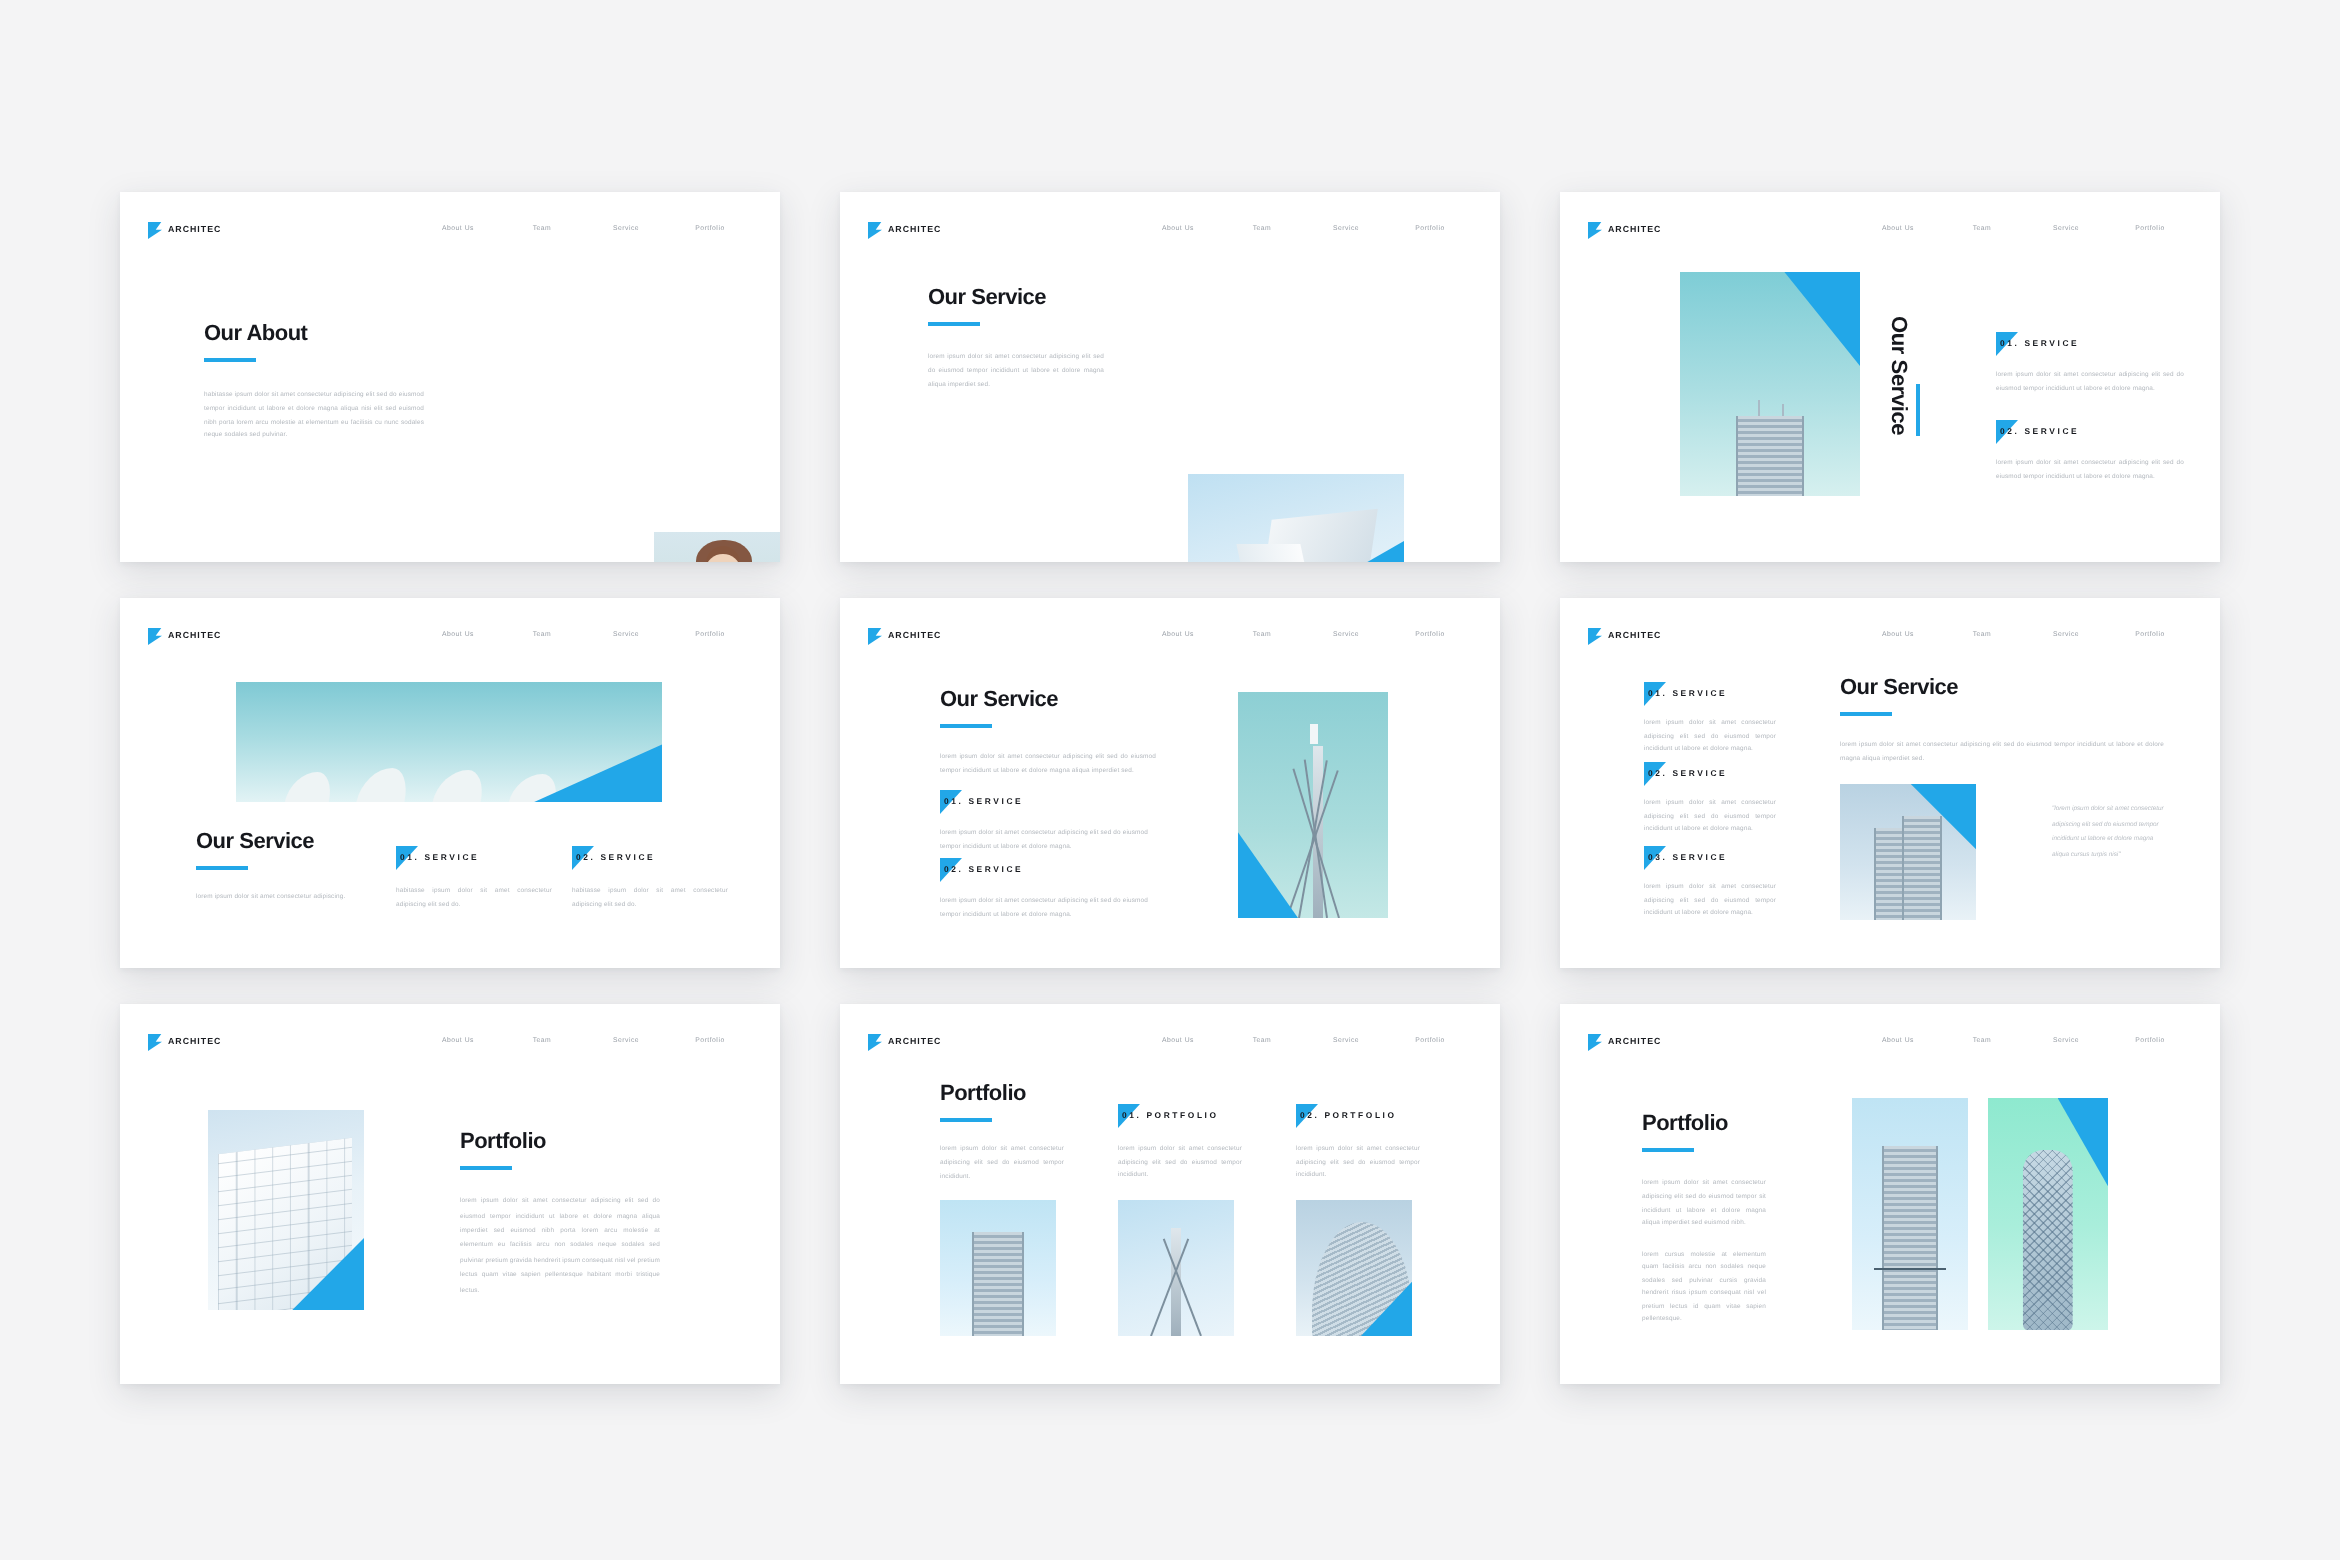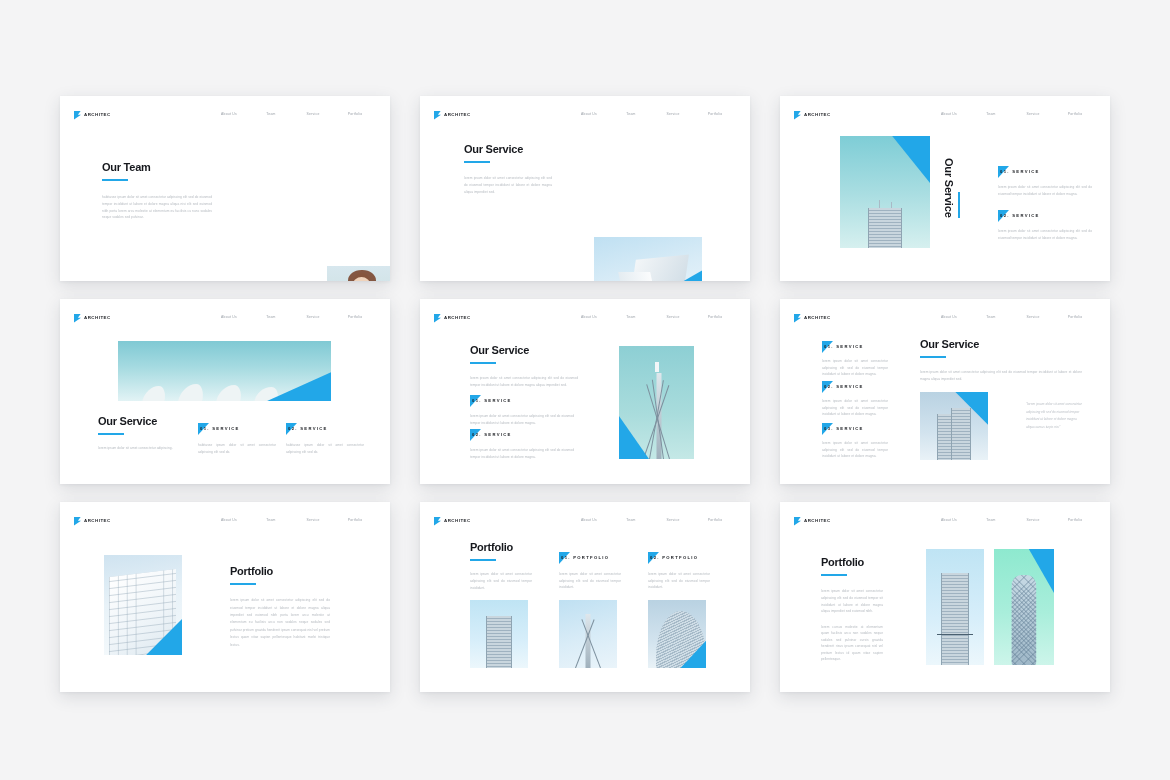--- a/index.html
+++ b/index.html
@@ -164,21 +164,21 @@
       </div>
       <div class="nav">
         <span class="nav-item">About Us</span>
         <span class="nav-item">Team</span>
         <span class="nav-item">Service</span>
         <span class="nav-item">Portfolio</span>
       </div>
     </div>
 
     <div style="position:absolute;left:42px;top:66px;width:110px;">
-      <div class="h1">Our Team</div>
+      <div class="h1">Our About</div>
       <div class="rule"></div>
       <div class="body" style="margin-top:13px;">habitasse ipsum dolor sit amet consectetur adipiscing elit sed do eiusmod tempor incididunt ut labore et dolore magna aliqua nisi elit sed euismod nibh porta lorem arcu molestie at elementum eu facilisis cu nunc sodales neque sodales sed pulvinar.</div>
     </div>
 
     <div class="photo ph-white" style="position:absolute;left:267px;top:170px;width:64px;height:75px;">
       <div style="position:absolute;inset:0;background:linear-gradient(180deg,#d7e7ee 0%, #cfe2e4 42%, #eef4f3 43%, #f7fafa 100%);"></div>
 
       <div style="position:absolute;left:26px;top:7px;width:17px;height:17px;border-radius:50%;background:#e7c9b0;"></div>
       <div style="position:absolute;left:21px;top:4px;width:28px;height:22px;border-radius:48% 48% 40% 40%;background:#7d4b33;opacity:.92;"></div>
       <div style="position:absolute;left:26px;top:11px;width:17px;height:15px;border-radius:50% 50% 46% 46%;background:#efd3bb;"></div>

